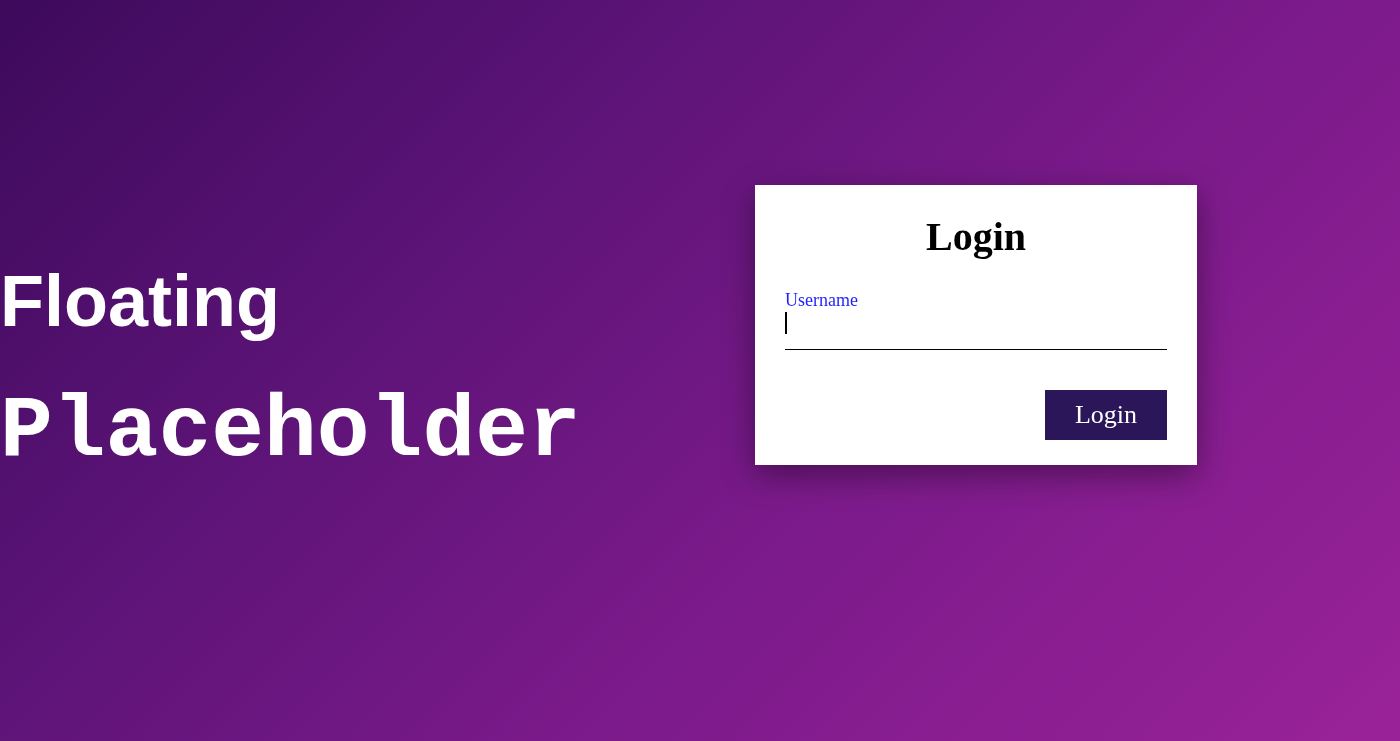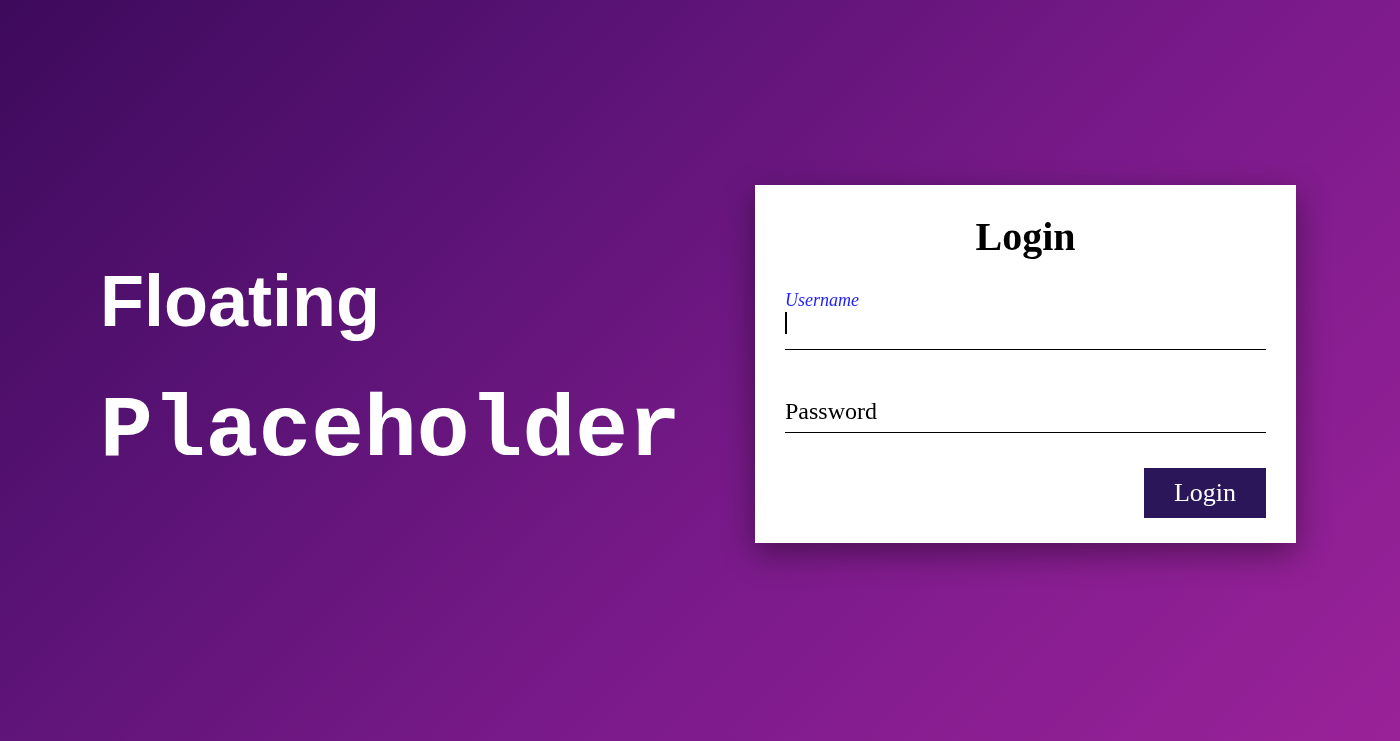--- a/index.html
+++ b/index.html
@@ -11,38 +11,37 @@
       width: 1400px;
       height: 741px;
       background: linear-gradient(135deg, #3d0a5c 0%, #5a1375 30%, #7a1a8a 60%, #9a2299 100%);
       display: flex;
       align-items: center;
       overflow: hidden;
       font-family: 'Segoe UI', Tahoma, Geneva, Verdana, sans-serif;
     }
     .left-text {
       flex: 0 0 auto;
-      padding-left: 100px;
       color: #ffffff;
     }
     .heading-line1 {
       font-size: 72px;
       font-weight: 700;
       margin-bottom: 40px;
     }
     .heading-line2 {
       font-size: 88px;
       font-weight: 700;
       font-family: Liberation Mono, monospace;
     }
     .card {
       position: absolute;
       left: 755px;
       top: 185px;
-      width: 541px;
+      width: 442px;
       background: #ffffff;
       padding: 28px 30px 25px 30px;
       box-shadow: 0 10px 30px rgba(0,0,0,0.4);
     }
     .card-title {
       font-family: 'Times New Roman', Times, serif;
       font-size: 40px;
       font-weight: 700;
       text-align: center;
       color: #000000;
@@ -51,21 +50,20 @@
     .field {
       position: relative;
       margin-bottom: 40px;
     }
     .field-label {
       font-family: 'Times New Roman', Times, serif;
       font-size: 18px;
       color: #1f1fff;
       display: block;
       margin-bottom: 2px;
-      font-style: italic;
     }
     .field-input {
       width: 100%;
       border: none;
       border-bottom: 1px solid #000000;
       outline: none;
       font-size: 22px;
       font-family: 'Times New Roman', Times, serif;
       padding: 4px 0 6px 0;
       background: transparent;
@@ -125,21 +123,17 @@
 
 <div class="card">
   <div class="card-title">Login</div>
 
   <div class="field">
     <label class="field-label">Username</label>
     <input type="text" class="field-input" value="" style="">
     <div class="cursor"></div>
   </div>
 
-  <div class="field2">
-    <span class="field-placeholder">Password</span>
-    <input type="password" class="field2-input" value="" style="">
-  </div>
 
   <div class="button-row">
     <button class="login-btn">Login</button>
   </div>
 </div>
 
 </body></html>

